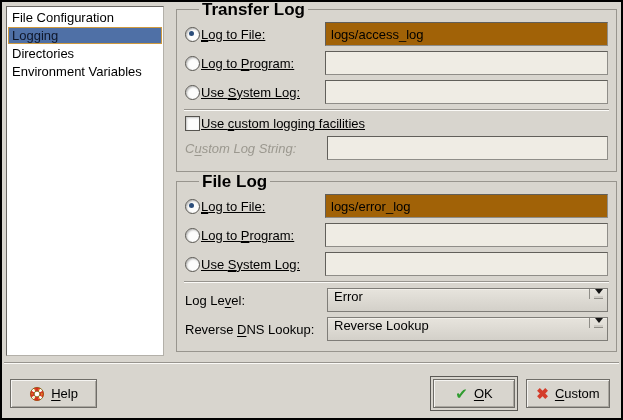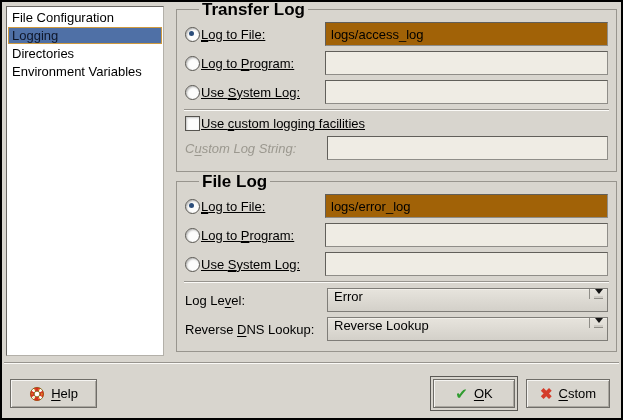--- a/index.html
+++ b/index.html
@@ -215,16 +215,16 @@
     <span><span></span><span class="mn">H</span><span>elp</span></span>
   </button>
 
   <button class="btn btn-ok">
     <span class="ok-glyph">✔</span>
     <span><span></span><span class="mn">O</span><span>K</span></span>
   </button>
 
   <button class="btn btn-cancel">
     <span class="cancel-glyph">✖</span>
-    <span><span></span><span class="mn">C</span><span>stom</span></span>
+    <span><span></span><span class="mn">C</span><span>ustom</span></span>
   </button>
 
 </div>
 
 </body></html>

